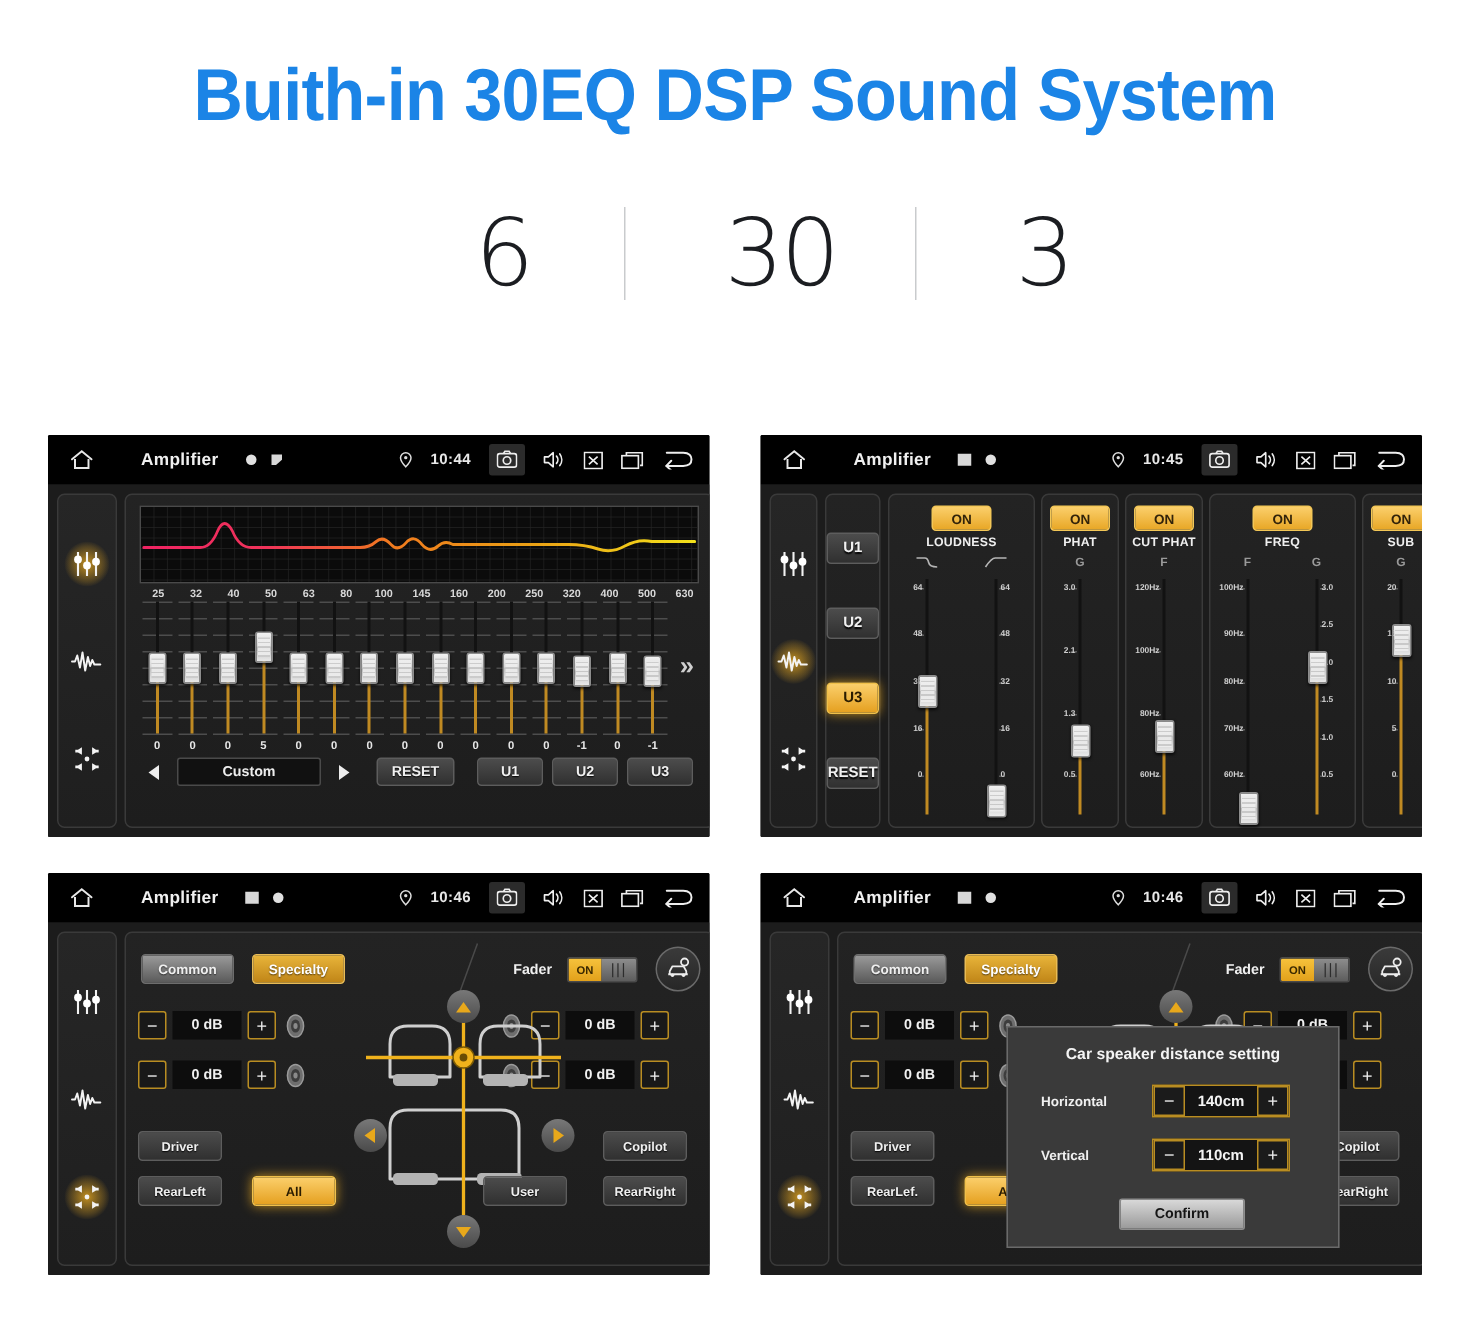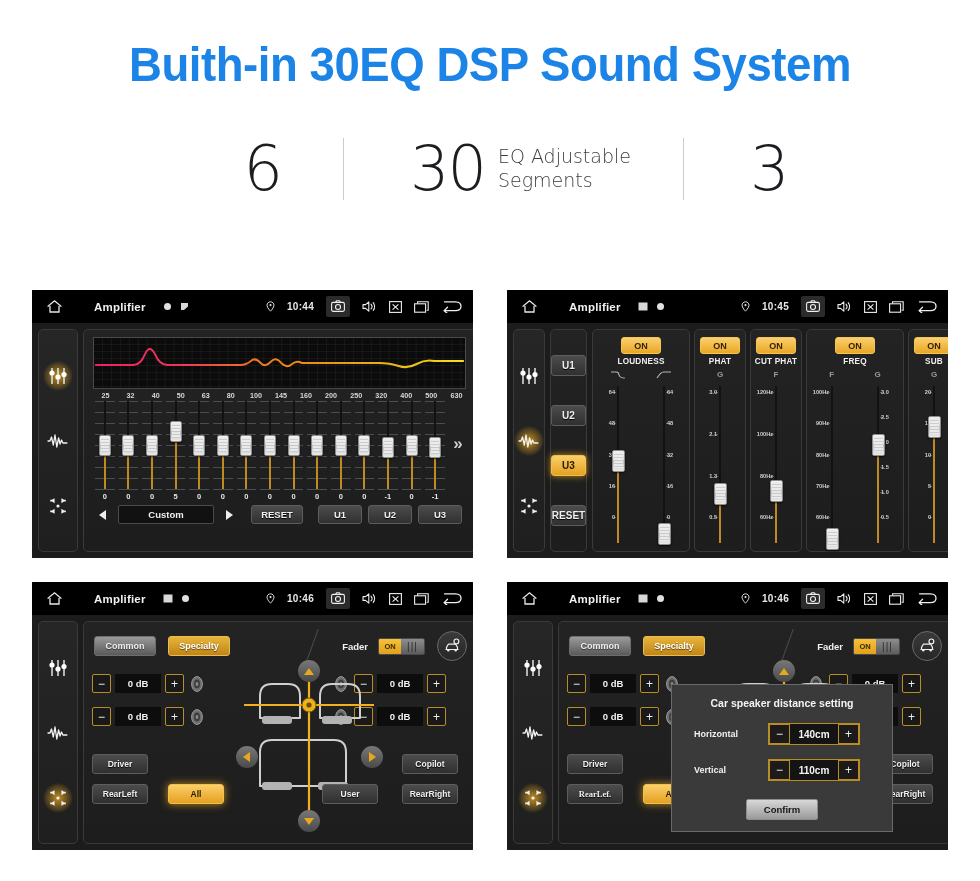--- a/index.html
+++ b/index.html
@@ -570,21 +570,21 @@
   .dlg-stepper .v {
     width: 48px;
     color: #f4f4f4;
     font-size: 10px; font-weight: bold;
     text-align: center;
   }
   .dlg-confirm {
     position: absolute;
     left: 50%; margin-left: -36px;
     bottom: 11px;
-    width: 72px; height: 21px;
+    width: 84px; height: 21px;
     background: linear-gradient(180deg,#d8d8d8,#9a9a9a);
     border: 1px solid #8d8d8d;
     border-radius: 2px;
     color: #151515;
     font-size: 9.5px; font-weight: bold;
     display: flex; align-items: center; justify-content: center;
   }
 </style>
 </head>
 <body>
@@ -594,24 +594,20 @@
 <div class="stats">
   <div class="sp1"></div>
   <div class="stat">
     <div class="stat-num">6</div>
   </div>
   <div class="sp2"></div>
   <div class="stat-div"></div>
   <div class="sp3"></div>
   <div class="stat">
     <div class="stat-num">30</div>
-    <div class="stat-txt">
-      <div>EQ Adjustable</div>
-      <div>Segments</div>
-    </div>
   </div>
   <div class="sp4"></div>
   <div class="stat-div"></div>
   <div class="sp3"></div>
   <div class="stat">
     <div class="stat-num">3</div>
     <div class="stat-txt">
     </div>
   </div>
 </div>
@@ -1716,21 +1712,21 @@
                   <path d="M9 1v10L2 6z"></path>
                 </svg>
               </div>
               <div class="navarrow" style="left: 277px; top: 84px;">
                 <svg width="12" height="12" viewBox="0 0 12 12" fill="#e8a81b">
                   <path d="M3 1v10l7-5z"></path>
                 </svg>
               </div>
               <div class="fbtn" style="left: 8px; top: 92px;">Driver</div>
               <div class="fbtn" style="left: 318px; top: 92px;">Copilot</div>
-              <div class="fbtn" style="left: 8px; top: 122px; font-family: Liberation Serif, serif;">RearLef.</div>
+              <div class="fbtn" style="left: 8px; top: 122px;">RearLef.</div>
               <div class="fbtn on" style="left: 84px; top: 122px;">All</div>
               <div class="fbtn" style="left: 238px; top: 122px;">User</div>
               <div class="fbtn" style="left: 318px; top: 122px;">RearRight</div>
             </div>
 
           <div class="dialog">
             <div class="dlg-title">Car speaker distance setting</div>
 
             <div class="dlg-row">
               <div class="dlg-lbl">Horizontal</div>

